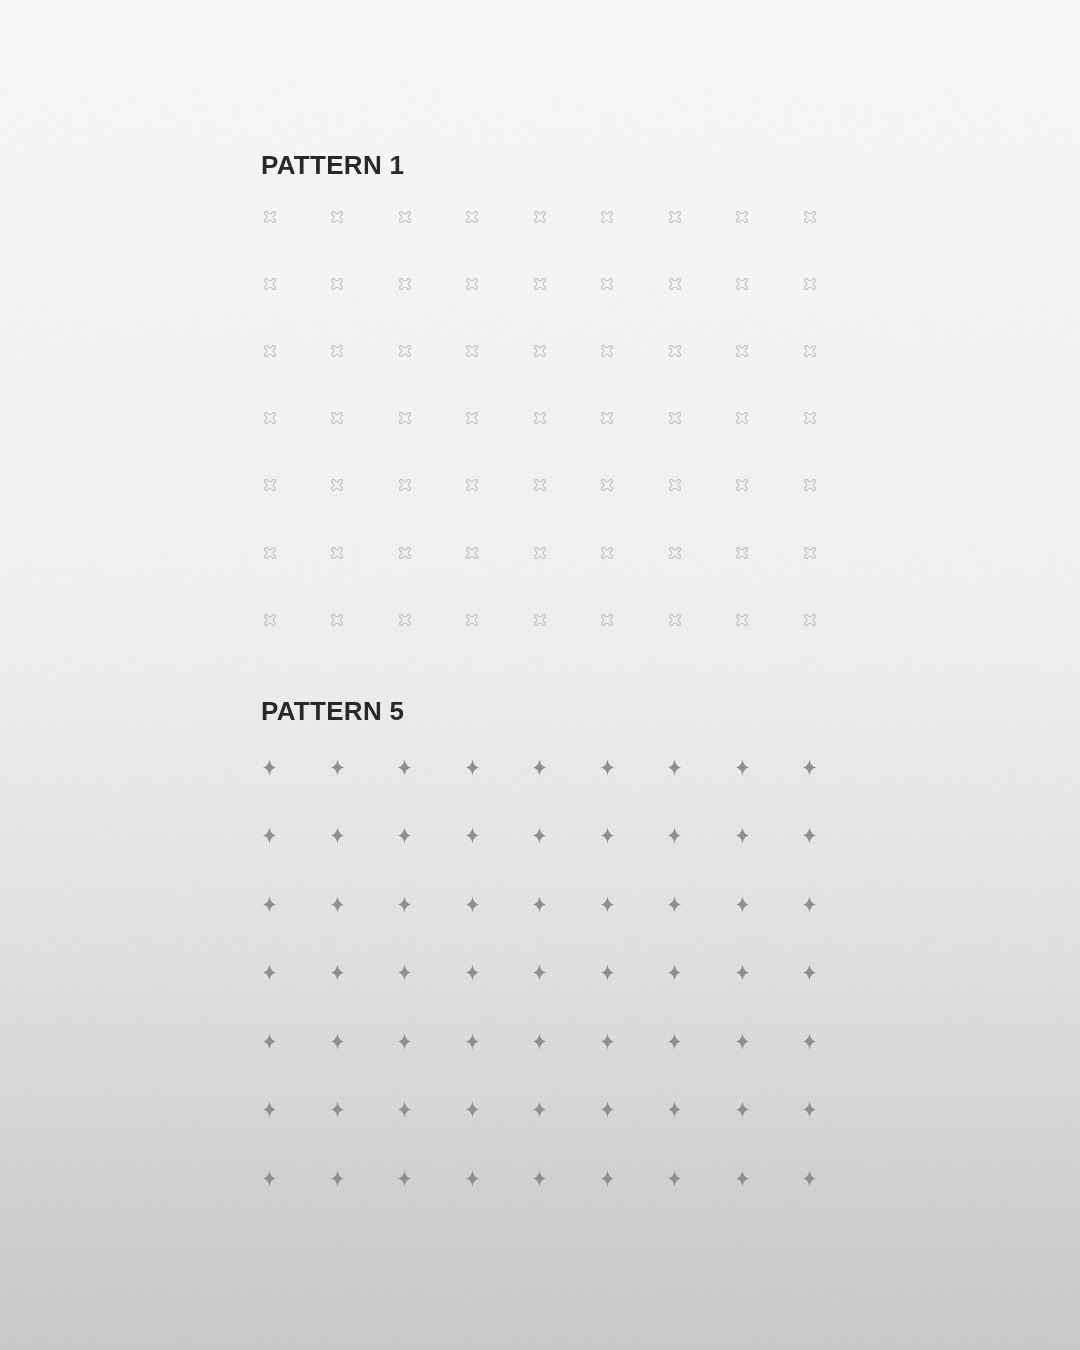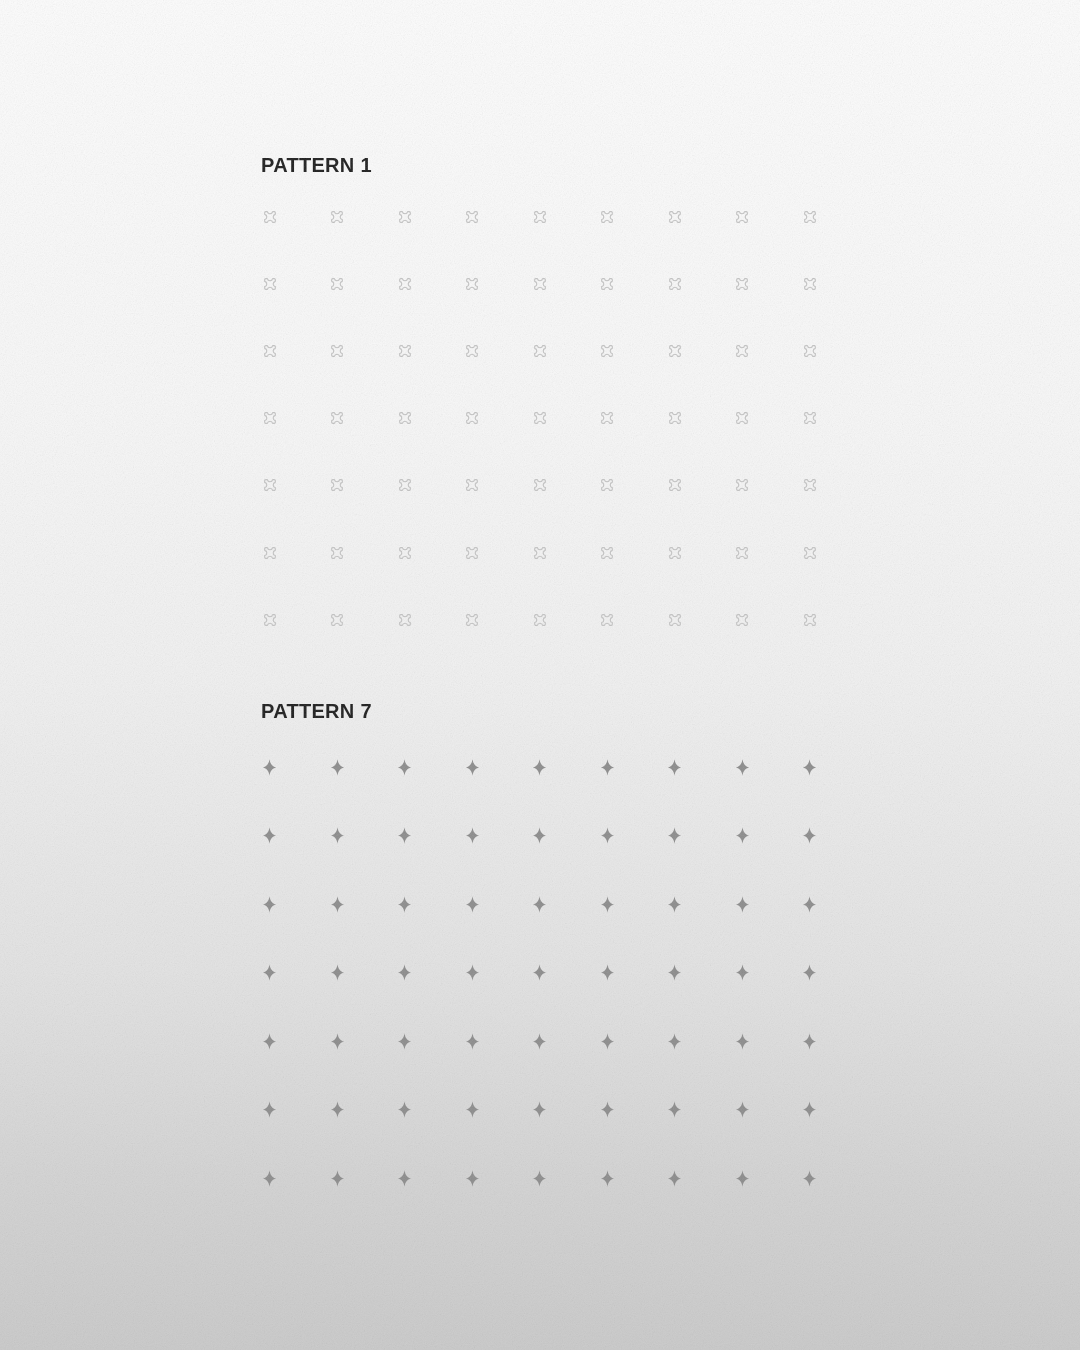--- a/index.html
+++ b/index.html
@@ -8,21 +8,21 @@
     position: relative; overflow: hidden;
     background: linear-gradient(to bottom,
       #fcfcfc 0%, #f7f7f7 30%, #f0f0f0 50%,
       #e2e2e2 72%, #d3d3d3 87%, #c9c9c9 100%);
     font-family: "Liberation Sans", sans-serif;
   }
   .section-title {
     position: absolute;
     left: 261px;
     margin: 0;
-    font-size: 20px;
+    font-size: 26px;
     line-height: 20px;
     font-weight: bold;
     letter-spacing: 0.3px;
     color: #1c1c1c;
   }
   #title-0 { top: 155px; }
   #title-1 { top: 701px; }
   .icon-grid { position: absolute; display: grid; }
   #grid-0 { left: 236px; top: 183px; grid-auto-rows: 67.2px; }
   #grid-1 { left: 236px; top: 733px; grid-auto-rows: 68.5px; }
@@ -541,21 +541,21 @@
     <span class="cell">
       <svg class="icon" width="16" height="16" viewBox="0 0 24 24" fill="none">
     <path stroke="#c3c3c3" stroke-width="1.7" stroke-linejoin="round" d="M 8 4 A 4.1 4.1 0 0 0 16 4 L 18.5 4 Q 20 4 20 5.5 L 20 8
          A 4.1 4.1 0 0 0 20 16 L 20 18.5 Q 20 20 18.5 20 L 16 20
          A 4.1 4.1 0 0 0 8 20 L 5.5 20 Q 4 20 4 18.5 L 4 16
          A 4.1 4.1 0 0 0 4 8 L 4 5.5 Q 4 4 5.5 4 Z"></path>
   </svg>
     </span>
   </div>
 
-<h2 id="title-1" class="section-title">PATTERN 7</h2>
+<h2 id="title-1" class="section-title">PATTERN 5</h2>
 <div id="grid-1" class="icon-grid" style="grid-template-columns: repeat(9, 67.5px);">
     <span class="cell">
       <svg class="icon" width="15" height="19" viewBox="0 0 24 24" preserveAspectRatio="none">
     <path fill="#8c8c8c" d="M12 1.5 C13.2 7.6 16.3 10.8 22.5 12
          C16.3 13.2 13.2 16.4 12 22.5
          C10.8 16.4 7.7 13.2 1.5 12
          C7.7 10.8 10.8 7.6 12 1.5 Z"></path>
   </svg>
     </span>
     <span class="cell">

